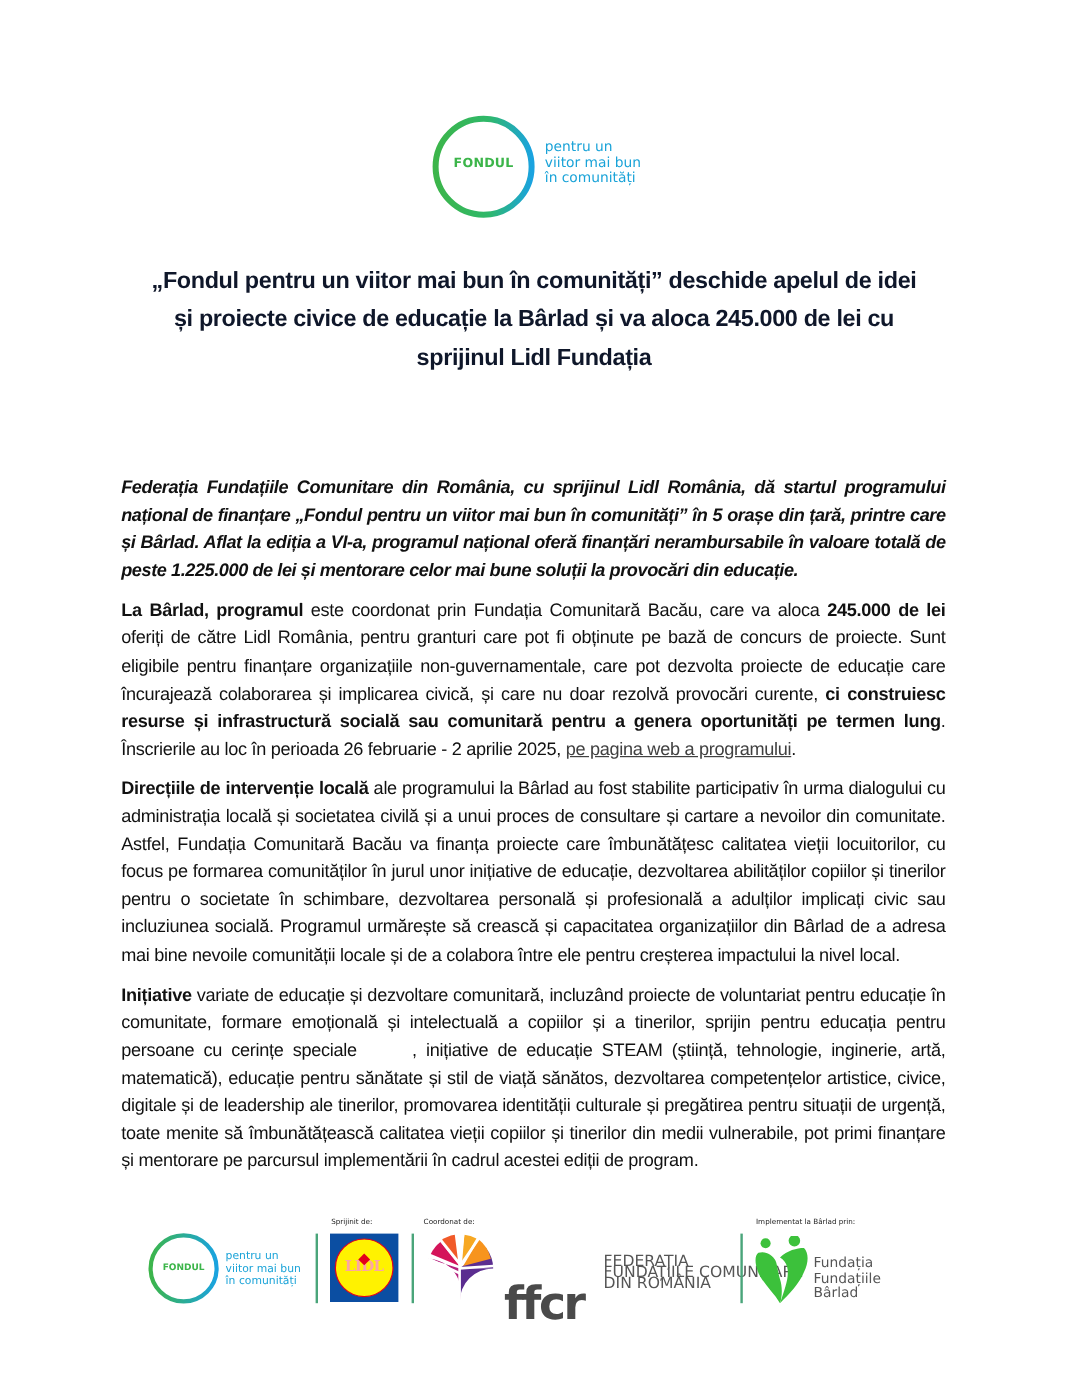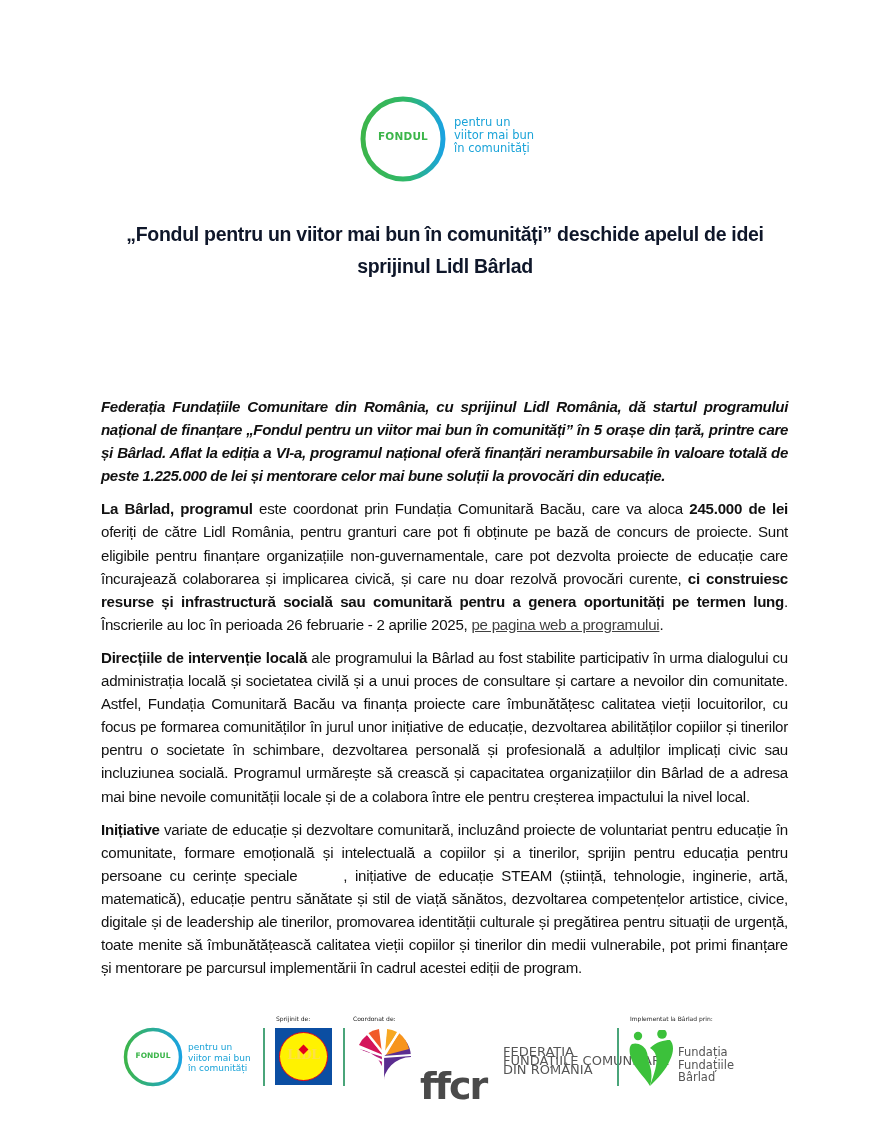--- a/index.html
+++ b/index.html
@@ -35,21 +35,21 @@
   .f-logo .tagline { position: absolute; left: 66px; top: 16px; font-family: "DejaVu Sans", sans-serif;
     font-size: 9px; line-height: 10.5px; color: #1aa3d8; }
 
   .vline { position: absolute; width: 2px; background: #4aa57a; }
   .cap { position: absolute; font-family: "DejaVu Sans", sans-serif; font-size: 6px; color: #222; }
 
   .lidl { position: absolute; left: 275px; top: 28px; width: 57px; height: 57px; background: #0b4ea2; }
   .lidl .disc { position: absolute; left: 4px; top: 4px; width: 49px; height: 49px; border-radius: 50%;
     background: #fff200; border: 1.5px solid #e3001b; }
   .lidl .word { position: absolute; left: 0; top: 19px; width: 57px; text-align: center;
-    font-family: "DejaVu Serif", serif; font-weight: bold; font-size: 12.5px; color: #fde047; letter-spacing: -0.5px; }
+    font-family: "DejaVu Serif", serif; font-weight: bold; font-size: 12.5px; color: #fca5a5; letter-spacing: -0.5px; }
   .lidl .dot { position: absolute; left: 25px; top: 18px; width: 7px; height: 7px; background: #e3001b; transform: rotate(45deg); }
 
   .ffcr-mark { position: absolute; left: 353px; top: 27px; }
   .ffcr-word { position: absolute; left: 420px; top: 31px; font-family: "DejaVu Sans", sans-serif; font-weight: bold;
     font-size: 38px; color: #4a4a4a; letter-spacing: -2px; line-height: 44px; margin-top: 33px; }
   .ffcr-sub { position: absolute; left: 503px; top: 47px; font-family: "DejaVu Sans", sans-serif; font-size: 13px;
     line-height: 9px; color: #555; }
 
   .fcb-mark { position: absolute; left: 628px; top: 30px; }
   .fcb-text { position: absolute; left: 678px; top: 46px; font-family: "DejaVu Sans", sans-serif; font-size: 11.5px;
@@ -72,21 +72,22 @@
   <div class="ring-word">FONDUL</div>
   <div class="tagline">
     <div>pentru un</div>
     <div>viitor mai bun</div>
     <div>în comunități</div>
   </div>
 </div>
 
 <h1 class="title">
   <div>„Fondul pentru un viitor mai bun în comunități” deschide apelul de idei</div>
-  <div>sprijinul Lidl Bârlad</div>
+  <div>și proiecte civice de educație la Bârlad și va aloca 245.000 de lei cu</div>
+  <div>sprijinul Lidl Fundația</div>
 </h1>
 
 <div class="content">
   <p class="para lead">Federația Fundațiile Comunitare din România, cu sprijinul Lidl România, dă startul programului național de finanțare „Fondul pentru un viitor mai bun în comunități” în 5 orașe din țară, printre care și Bârlad. Aflat la ediția a VI-a, programul național oferă finanțări nerambursabile în valoare totală de peste 1.225.000 de lei și mentorare celor mai bune soluții la provocări din educație.</p>
 
   <p class="para">
     <b>La Bârlad, programul</b><span> este coordonat prin Fundația Comunitară Bacău, care va aloca </span><b>245.000 de lei</b><span> oferiți de către Lidl România, pentru granturi care pot fi obținute pe bază de concurs de proiecte. Sunt eligibile pentru finanțare organizațiile non-guvernamentale, care pot dezvolta proiecte de educație care încurajează colaborarea și implicarea civică, și care nu doar rezolvă provocări curente, </span><b>ci construiesc resurse și infrastructură socială sau comunitară pentru a genera oportunități pe termen lung</b><span>. Înscrierile au loc în perioada 26 februarie - 2 aprilie 2025, </span><a class="link">pe pagina web a programului</a><span>.</span>
   </p>
 
   <p class="para">

